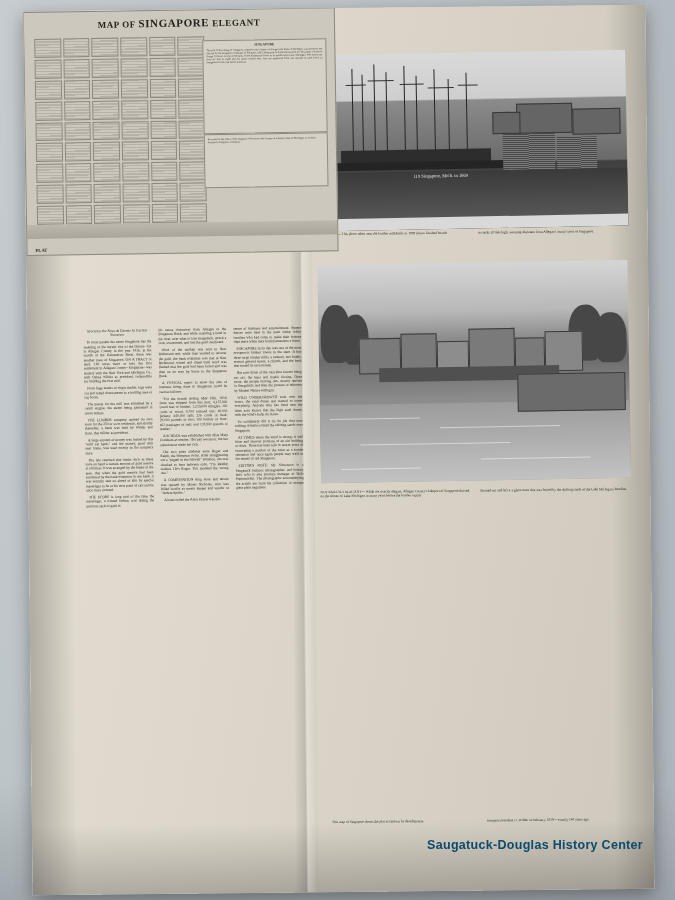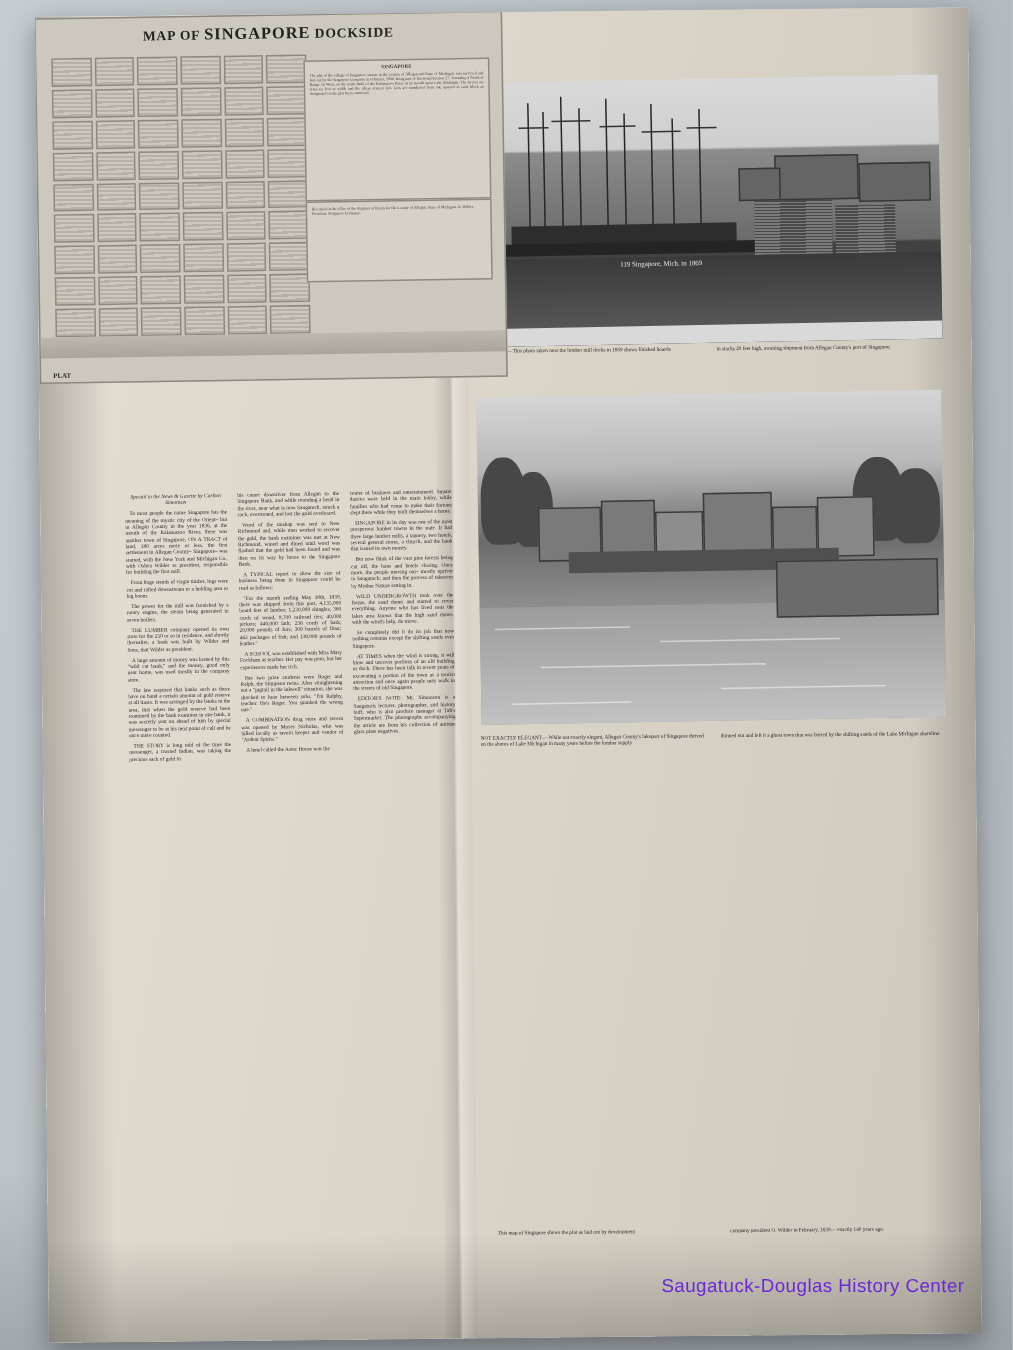--- a/index.html
+++ b/index.html
@@ -178,24 +178,25 @@
     left:292px;top:482px;width:310px;
   }
   #cap-map{
     left:300px;top:812px;width:300px;
   }
   .cap2col{display:flex;gap:10px;}
   .cap2col div{flex:1;}
 
   
   .watermark{
-    position:absolute;right:32px;bottom:36px;
+    position:absolute;right:32px;bottom:48px;
     font-family:"Liberation Sans", sans-serif;
-    font-size:12.5px;color:#6d28d9;
+    font-size:12.5px;color:#0c4a6e;
     letter-spacing:.3px;
+    font-weight:bold;
   }
 </style>
 </head>
 <body>
 
 <div class="desk"></div>
 
 <div class="page">
 
   <div class="shadowL"></div>
@@ -270,21 +271,21 @@
 
   <div class="capline cap2col" id="cap-notelegant" style="position:absolute;">
     <div>NOT EXACTLY ELEGANT— While not exactly elegant, Allegan County's lakeport of Singapore thrived on the shores of Lake Michigan in many years before the lumber supply</div>
     <div>thinned out and left it a ghost town that was buried by the shifting sands of the Lake Michigan shoreline.</div>
   </div>
 
   <div id="photo-map">
     <div class="maptitle">
       <span>MAP OF</span>
       <span class="big">SINGAPORE</span>
-      <span>DOCKSIDE</span>
+      <span>ELEGANT</span>
     </div>
 
     <div class="mapgrid">
       <div class="blk"></div>
         <div class="blk"></div>
         <div class="blk"></div>
         <div class="blk"></div>
         <div class="blk"></div>
         <div class="blk"></div>
       <div class="blk"></div>

